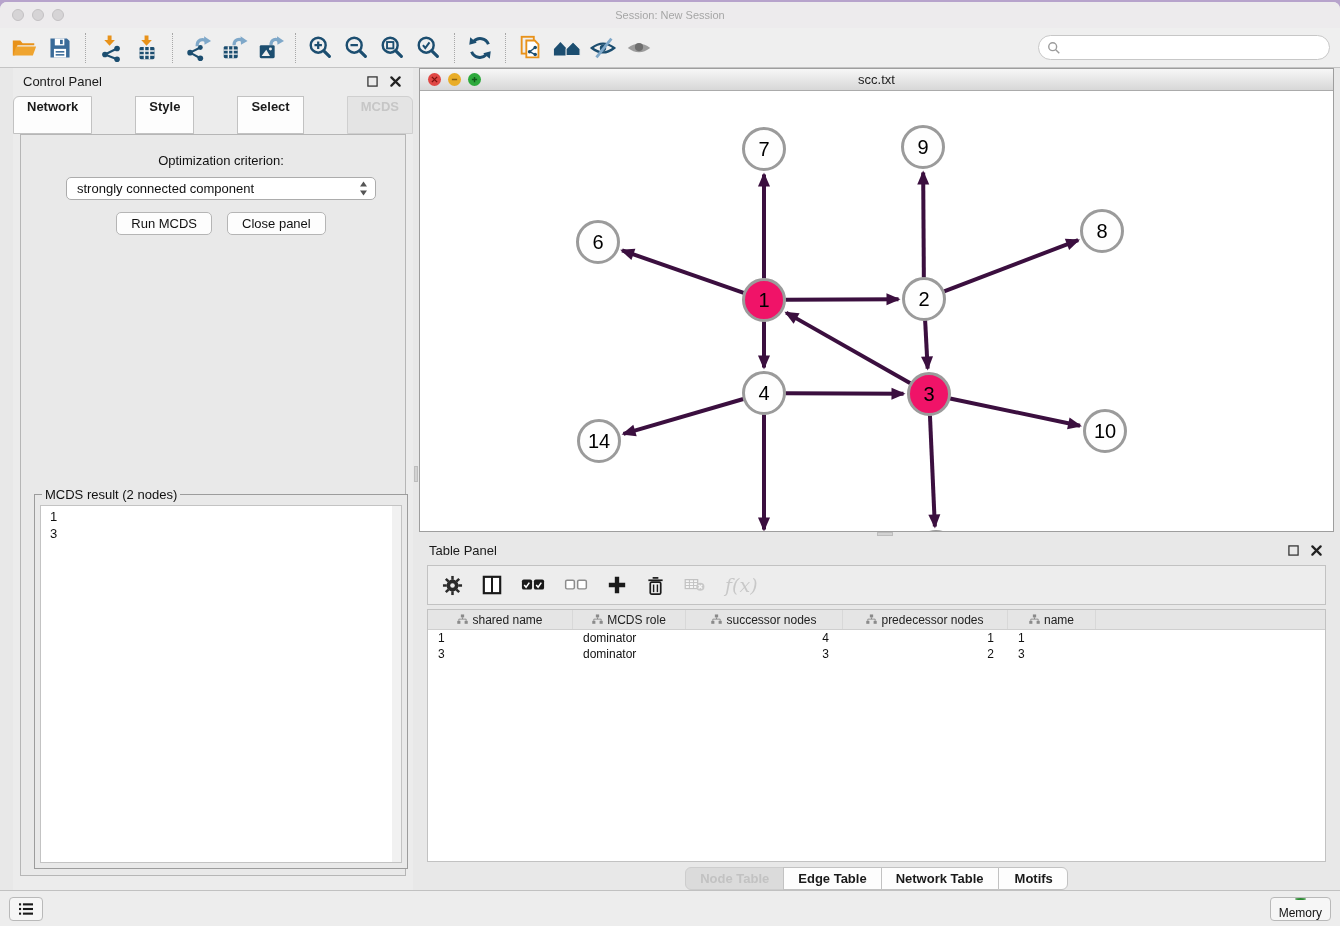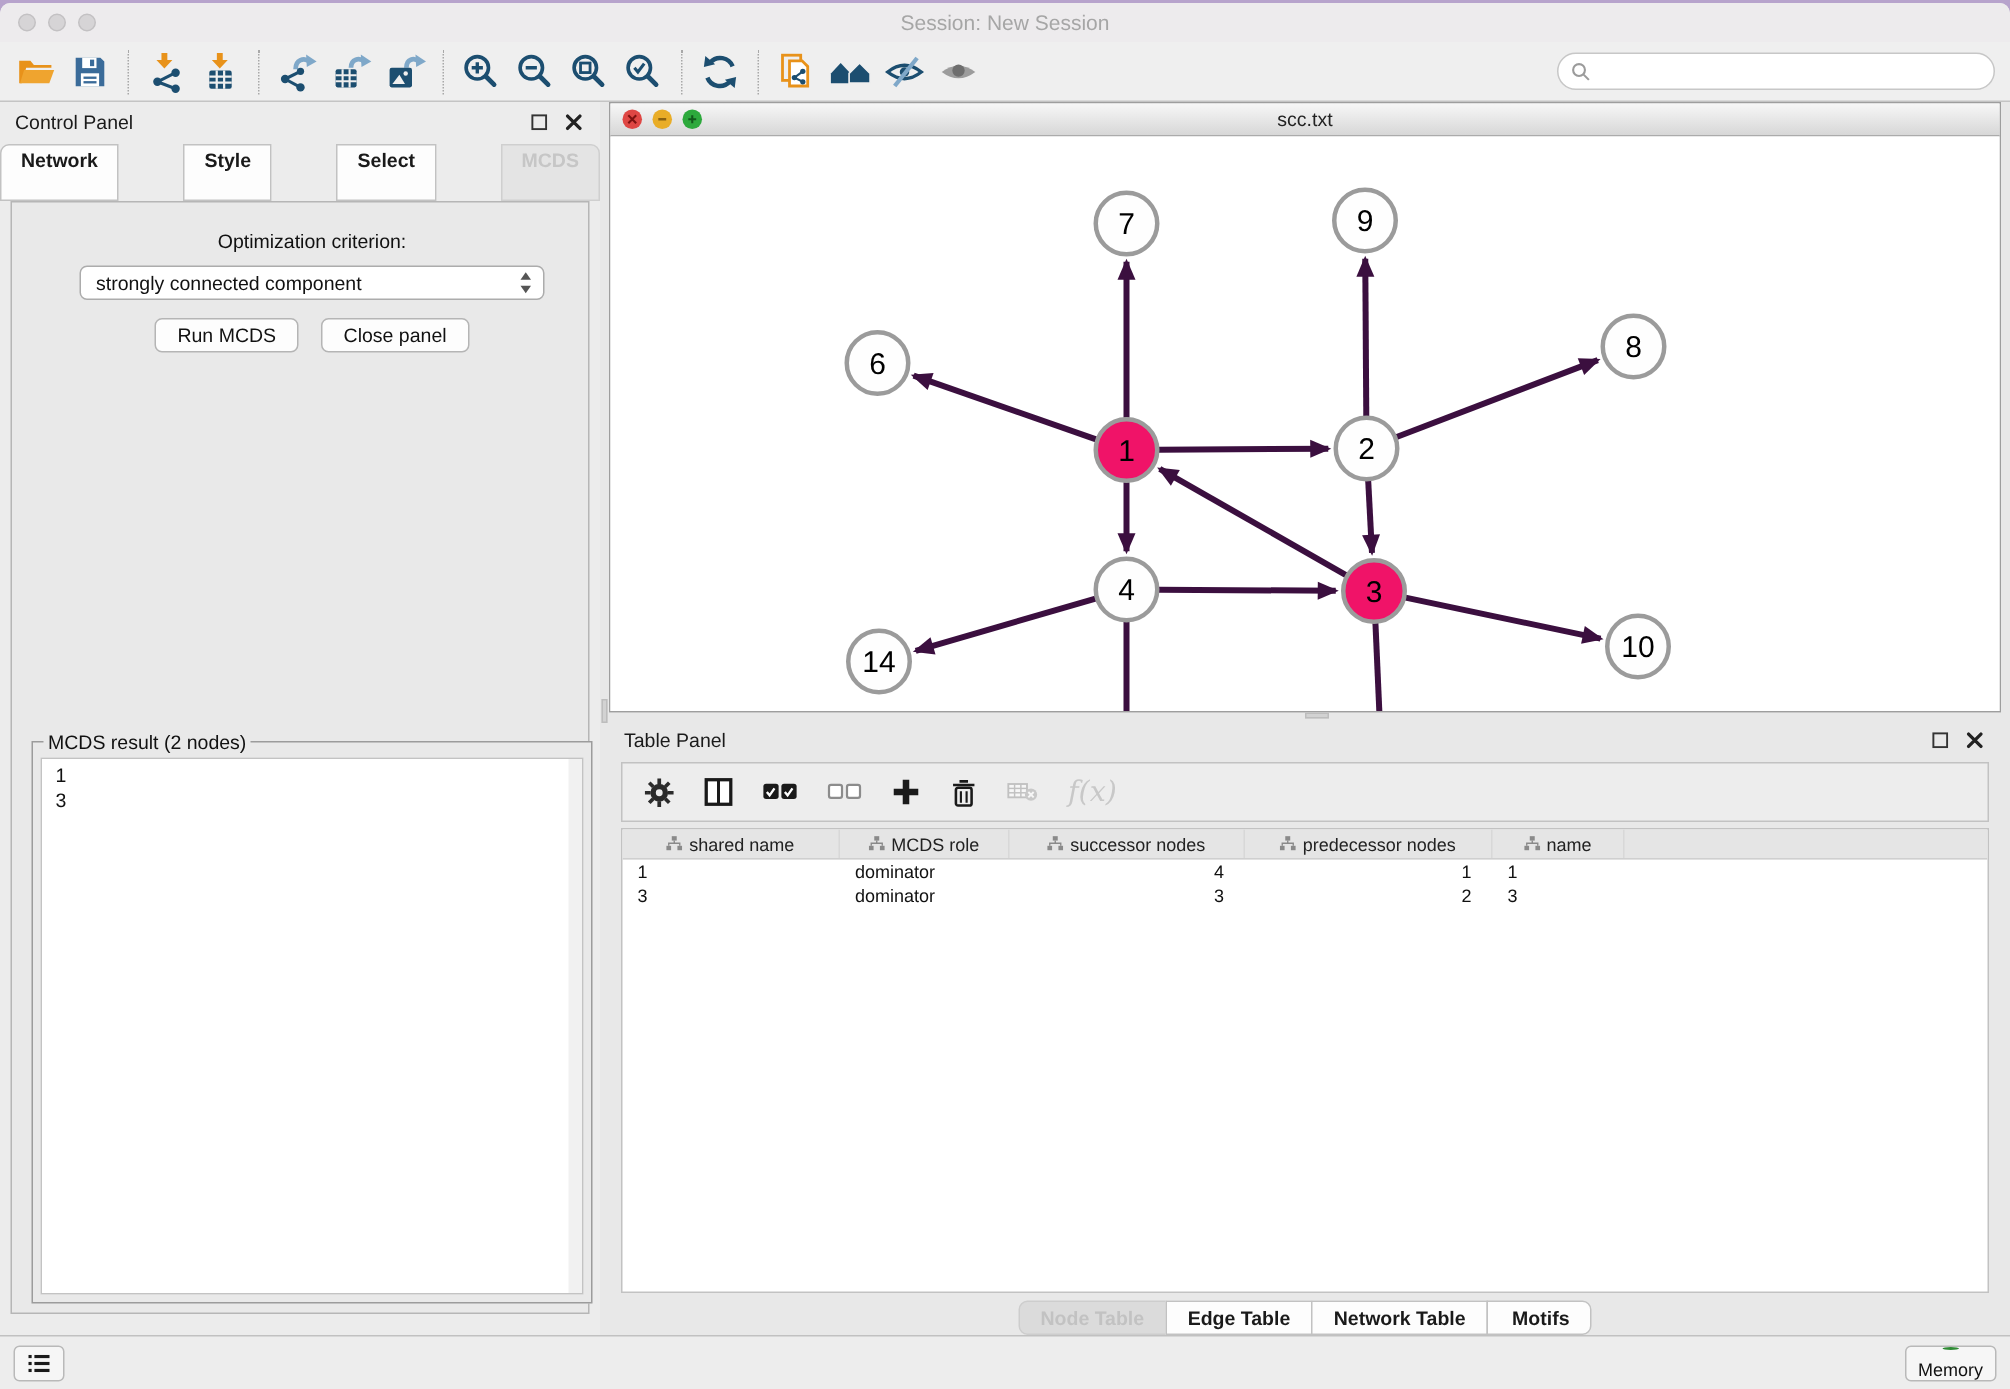--- a/index.html
+++ b/index.html
@@ -4,34 +4,34 @@
 <style>
   * { box-sizing: border-box; margin: 0; padding: 0; }
   html,body { width:1340px; height:926px; }
   body { background:#B7A3CC; font-family:"Liberation Sans", sans-serif; overflow:hidden; position:relative; }
   .app { position:absolute; top:2px; left:0; right:0; bottom:0; background:#EFEFEF; border-radius:7px 7px 0 0; display:flex; flex-direction:column; overflow:hidden; }
 
   
   .titlebar { height:26px; position:relative; display:flex; align-items:center; justify-content:center; background:#EDEBED; flex:0 0 auto; }
   .traffic { position:absolute; left:12px; top:7px; display:flex; gap:8px; }
   .tl { width:12px; height:12px; border-radius:50%; background:#D6D4D6; border:1px solid #C3C1C3; }
-  .apptitle { font-size:14px; color:#A6A6A6; }
+  .apptitle { font-size:11px; color:#A6A6A6; }
 
   
   .toolbar { height:40px; flex:0 0 auto; background:#EFEFEF; border-bottom:1px solid #C4C4C4; display:flex; align-items:center; padding-left:6px; }
   .tbtn { width:36px; height:32px; display:flex; align-items:center; justify-content:center; border-radius:4px; }
   .tsep { width:0; height:30px; border-left:1px dotted #A8A8A8; margin:0 7px; }
   .searchbox { margin-left:auto; margin-right:10px; width:292px; height:25px; background:#fff; border:1px solid #C7C7C7; border-radius:13px; display:flex; align-items:center; padding:0 8px; gap:5px; }
   .searchbox input { border:none; outline:none; flex:1; font-size:13px; background:transparent; font-family:"Liberation Sans",sans-serif; }
 
   
   .main { flex:1; display:flex; background:#E8E8E8; min-height:0; }
 
   
-  .cpanel { width:400px; flex:0 0 auto; display:flex; flex-direction:column; background:#ECECEC; }
+  .cpanel { width:400px; flex:0 0 auto; display:flex; flex-direction:column; background:#ECECEC;margin-left:13px; }
   .panel-head { height:26px; display:flex; align-items:center; padding:0 12px 0 10px; font-size:13px; color:#1a1a1a; flex:0 0 auto; }
   .panel-head .ph-icons { margin-left:auto; display:flex; gap:12px; align-items:center; }
   .cp-tabs { display:flex; justify-content:space-between; height:38px; flex:0 0 auto; margin-top:2px; }
   .tab { font-size:13px; font-weight:bold; color:#1a1a1a; background:#FDFDFD; border:1px solid #C2C2C2; padding:2px 13px 0; margin-left:-1px; cursor:default; }
   .tab:first-child { border-radius:6px 0 0 0; margin-left:0; }
   .tab:last-child { border-radius:0 6px 0 0; }
   .tab.active { background:#E4E4E4; color:#C6C6C6; border-color:#CFCFCF; }
   .cp-body { margin:0 7px 14px; border:1px solid #B6B6B6; background:#E9E9E9; flex:1; display:flex; flex-direction:column; align-items:center; min-height:0;padding-left:16px; }
   .opt-label { margin-top:18px; font-size:13px; color:#111; }
   .dropdown { margin-top:9px; width:310px; height:23px; background:#fff; border:1px solid #ACACAC; border-radius:5px; display:flex; align-items:center; padding:0 7px 0 10px; font-size:13px; color:#111; }
@@ -42,21 +42,21 @@
   .result-box .rb-label { position:absolute; top:-8px; left:7px; background:#E9E9E9; padding:0 3px; font-size:13px; color:#111; }
   .result-box .rb-text { position:absolute; left:5px; right:5px; top:10px; bottom:5px; background:#fff; border:1px solid #C3C3C3; font-size:13px; color:#111; padding:3px 0 0 9px; white-space:pre; line-height:1.3; overflow:hidden; }
   .result-box .rb-scroll { position:absolute; right:6px; top:11px; bottom:6px; width:9px; background:#F1F1F1; }
 
   
   .vdivider { width:6px; flex:0 0 auto; background:#E8E8E8; position:relative; }
   .vdivider .grip { position:absolute; top:398px; left:1px; width:4px; height:16px; background:#D2D2D2; border:1px solid #BDBDBD; }
 
   
   .rightcol { flex:1; display:flex; flex-direction:column; padding-right:6px; min-width:0; }
-  .netwin { height:407px; flex:0 0 auto; display:flex; flex-direction:column; border:1px solid #9E9E9E; background:#fff; }
+  .netwin { height:464px; flex:0 0 auto; display:flex; flex-direction:column; border:1px solid #9E9E9E; background:#fff; }
   .nw-titlebar { height:22px; flex:0 0 auto; background:linear-gradient(#F7F7F7,#D7D7D7); border-bottom:1px solid #ABABAB; position:relative; display:flex; align-items:center; justify-content:center; font-size:13px; color:#222; }
   .nw-lights { position:absolute; left:8px; top:4px; display:flex; gap:7px; }
   .nwl { width:13px; height:13px; border-radius:50%; display:flex; align-items:center; justify-content:center; }
   .nw-canvas { flex:1; position:relative; background:#fff; overflow:hidden; }
   .nw-canvas svg { position:absolute; inset:0; }
   .hgap { height:5px; flex:0 0 auto; position:relative; }
   .hgap .grip { position:absolute; left:50%; top:0; width:16px; height:4px; background:#D2D2D2; border:1px solid #BDBDBD; }
 
   
   .tpanel { flex:1; display:flex; flex-direction:column; background:#E8E8E8; min-height:0; }

